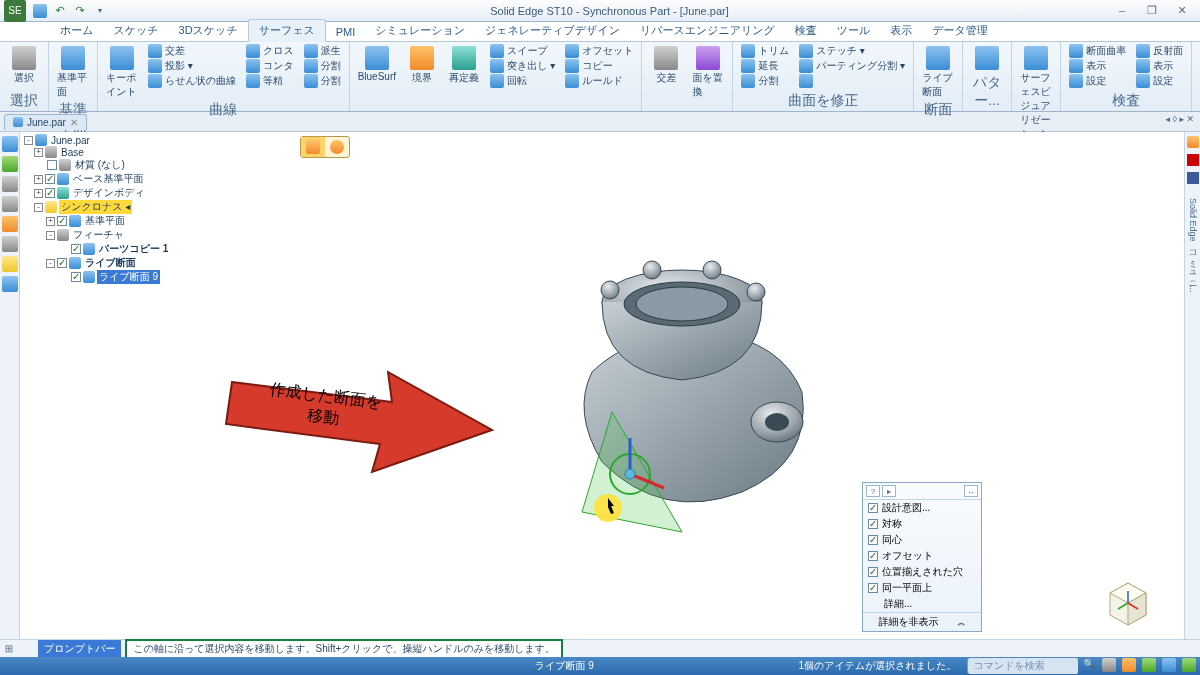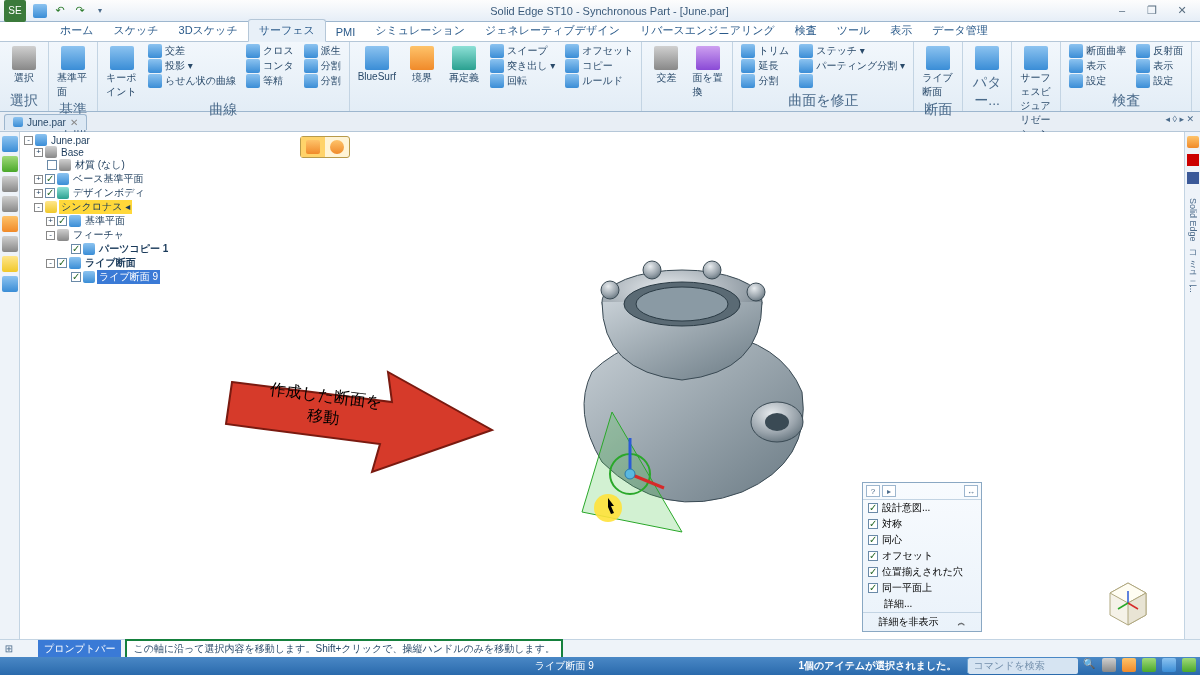--- a/index.html
+++ b/index.html
@@ -95,21 +95,21 @@
 .viewcube { position:absolute; right:28px; bottom:28px; width:52px; height:52px; }
 
 
 .copyright { position:absolute; right:22px; bottom:4px; font-size:9px; color:#8aa0b5;}
 .prompt-row { position:absolute; left:0; right:0; bottom:0; height:18px; background:#eef3f9; border-top:1px solid #c3d4e3; display:flex; align-items:center; font-size:10px;}
 .prompt-lbl { background:#3a7ad6; color:#fff; padding:2px 6px; margin:0 4px 0 20px;}
 .prompt-box { flex:0 0 auto; border:2px solid #15803d; background:#fff; padding:1px 6px; color:#2a4a6a;}
 
 
 .statusbar { position:absolute; left:0; right:0; bottom:0; height:18px; background:linear-gradient(#4a88c6,#2a6aac); color:#fff; font-size:10px; display:flex; align-items:center;}
-.statusbar .seg { padding:0 10px; border-right:1px solid #6aa0d0;font-weight:bold;}
+.statusbar .seg { padding:0 10px; border-right:1px solid #6aa0d0;}
 .statusbar .mid { flex:1; text-align:center;}
 .statusbar .right { margin-left:auto; display:flex; gap:6px; padding-right:4px;}
 .statusbar .sinput { background:#d6e4f2; color:#5a7a9a; padding:1px 6px; border-radius:2px; width:110px;}
 .statusbar .sb { width:14px; height:14px; cursor:pointer;}
 
 .top-right-doctabs { position:absolute; right:6px; top:114px; font-size:9px; color:#4a6a8a; display:flex; align-items:center; gap:2px;}
 </style>
 </head>
 <body>
 

